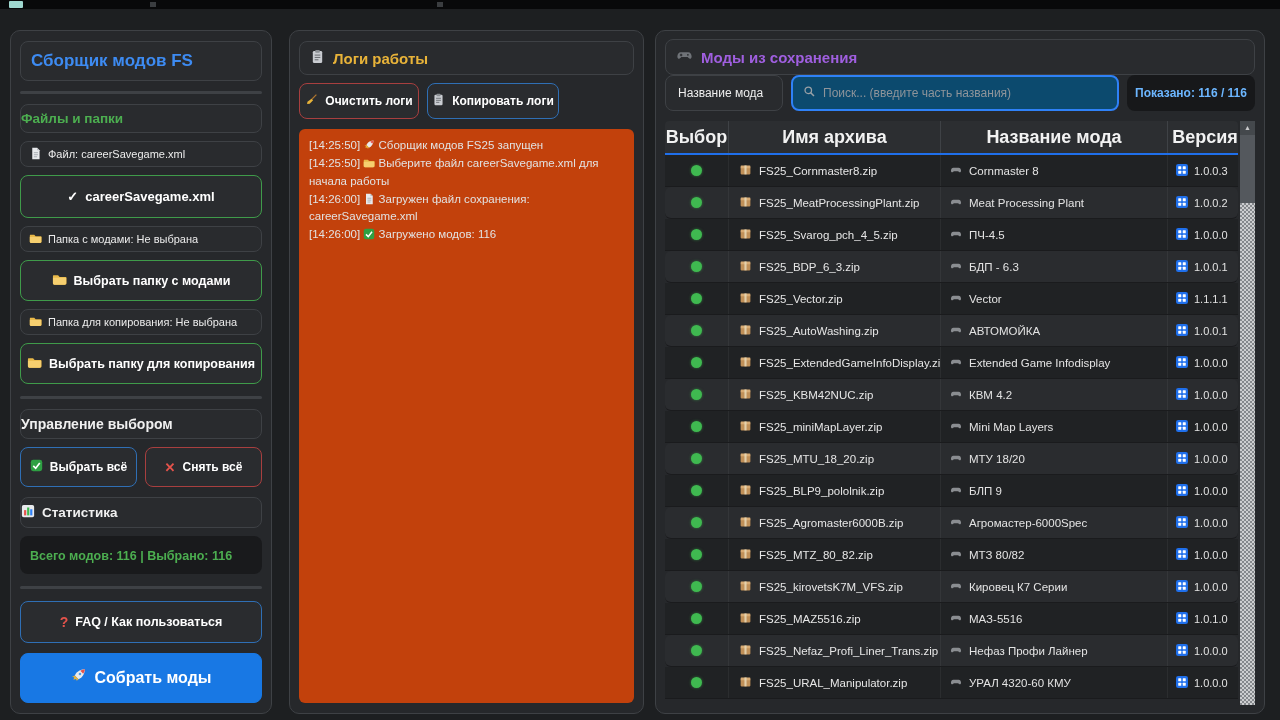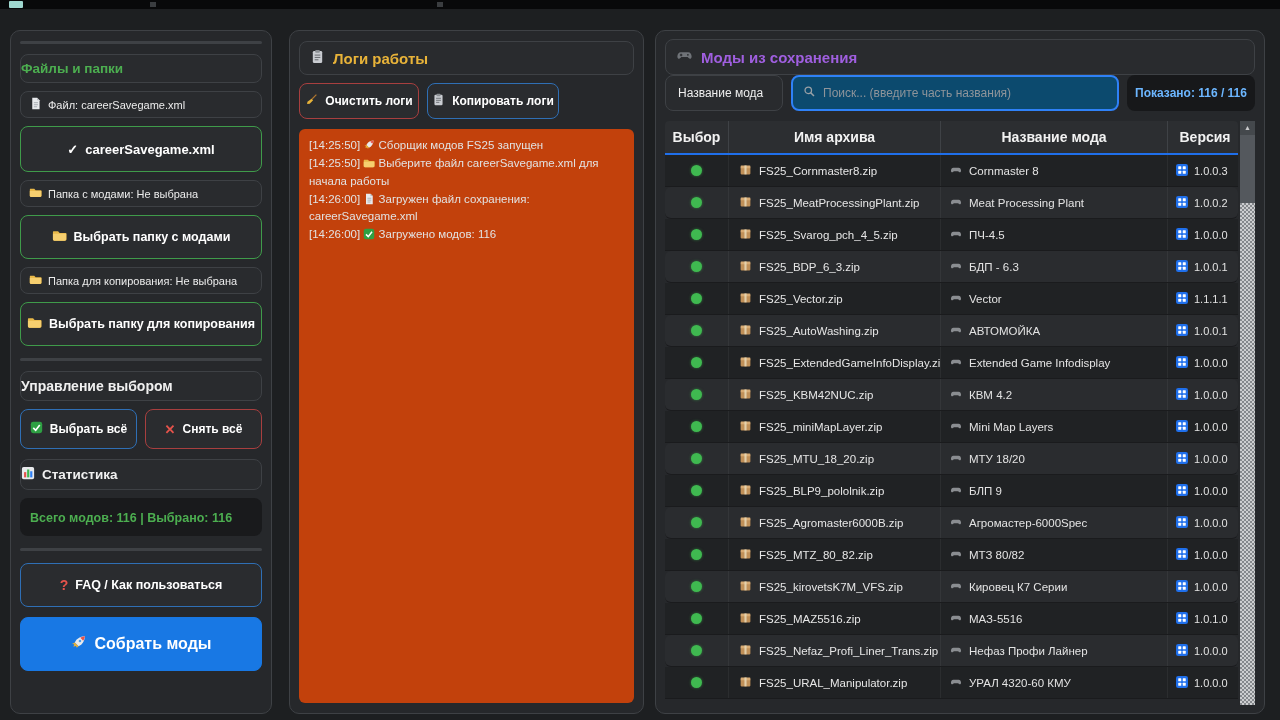--- a/index.html
+++ b/index.html
@@ -101,21 +101,21 @@
   .table-zone { position: relative; flex: 1; overflow: hidden; }
   .table-cols { margin-right: 17px; }
   .thead {
     display: grid; grid-template-columns: 64px 212px 227px 74px;
     background: #2c2e31; height: 34px;
     border-bottom: 2px solid #1f6feb;
     border-radius: 4px 4px 0 0;
   }
   .thead .th {
     display: flex; align-items: center; justify-content: center;
-    font-weight: bold; font-size: 14px; color: #f2f2f2;
+    font-weight: bold; font-size: 18px; color: #f2f2f2;
     border-right: 1px solid #3f4246;
   }
   .thead .th:last-child { border-right: none; }
   .trow {
     display: grid; grid-template-columns: 64px 212px 227px 74px;
     height: 32px; background: #202224; border-bottom: 1px solid #1a1b1d;
   }
   .trow.alt { background: #2a2c2f; border-radius: 6px; }
   .td { display: flex; align-items: center; overflow: hidden; border-right: 1px solid rgba(255,255,255,0.05); }
   .td:last-child { border-right: none; }
@@ -142,20 +142,23 @@
 </head>
 <body>
 
 <div class="titlebar">
   <div class="appico"></div>
   <div class="mark1"></div>
   <div class="mark2"></div>
 </div>
 
 <div class="panel panel-left">
+  <div class="box app-title">
+    <span>Сборщик модов FS</span>
+  </div>
   <div class="divider lp-div1"></div>
 
   <div class="box section-head green">
     <span>Файлы и папки</span>
   </div>
 
   <div class="box info-line">
     <span><svg width="13" height="13" viewBox="0 0 16 16">
           <path fill="#e8eaed" d="M4 1h6l3 3v11H4z"></path>
           <path fill="#b6babf" d="M10 1l3 3h-3z"></path>

